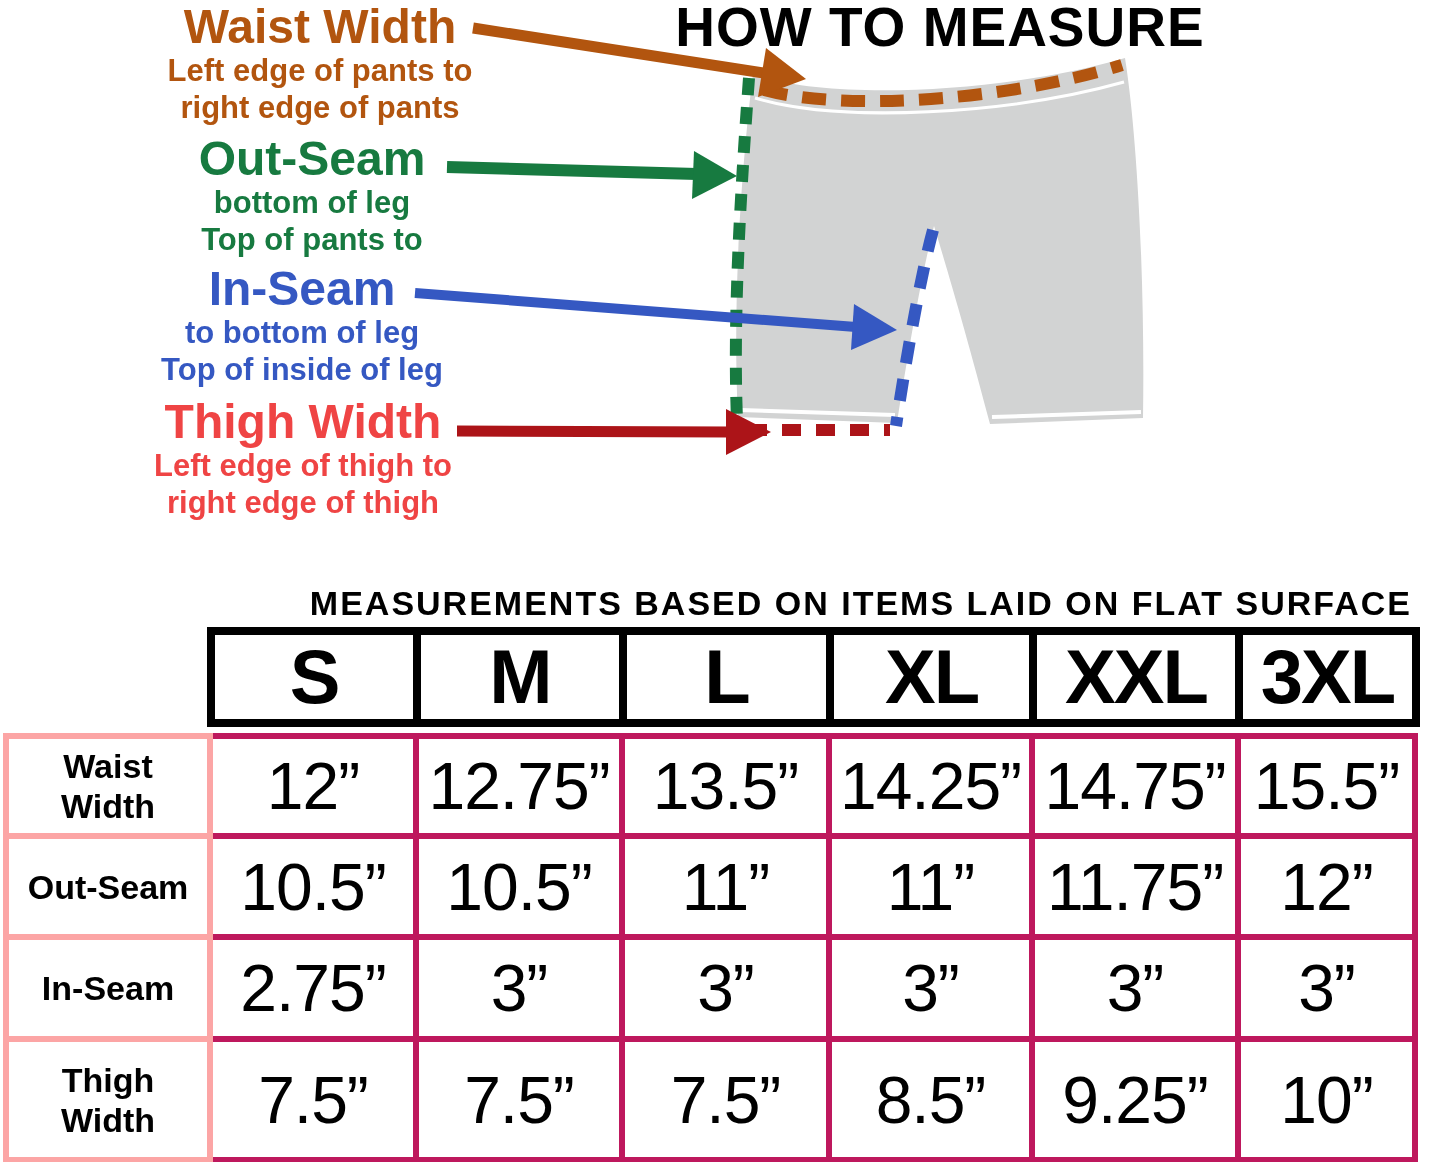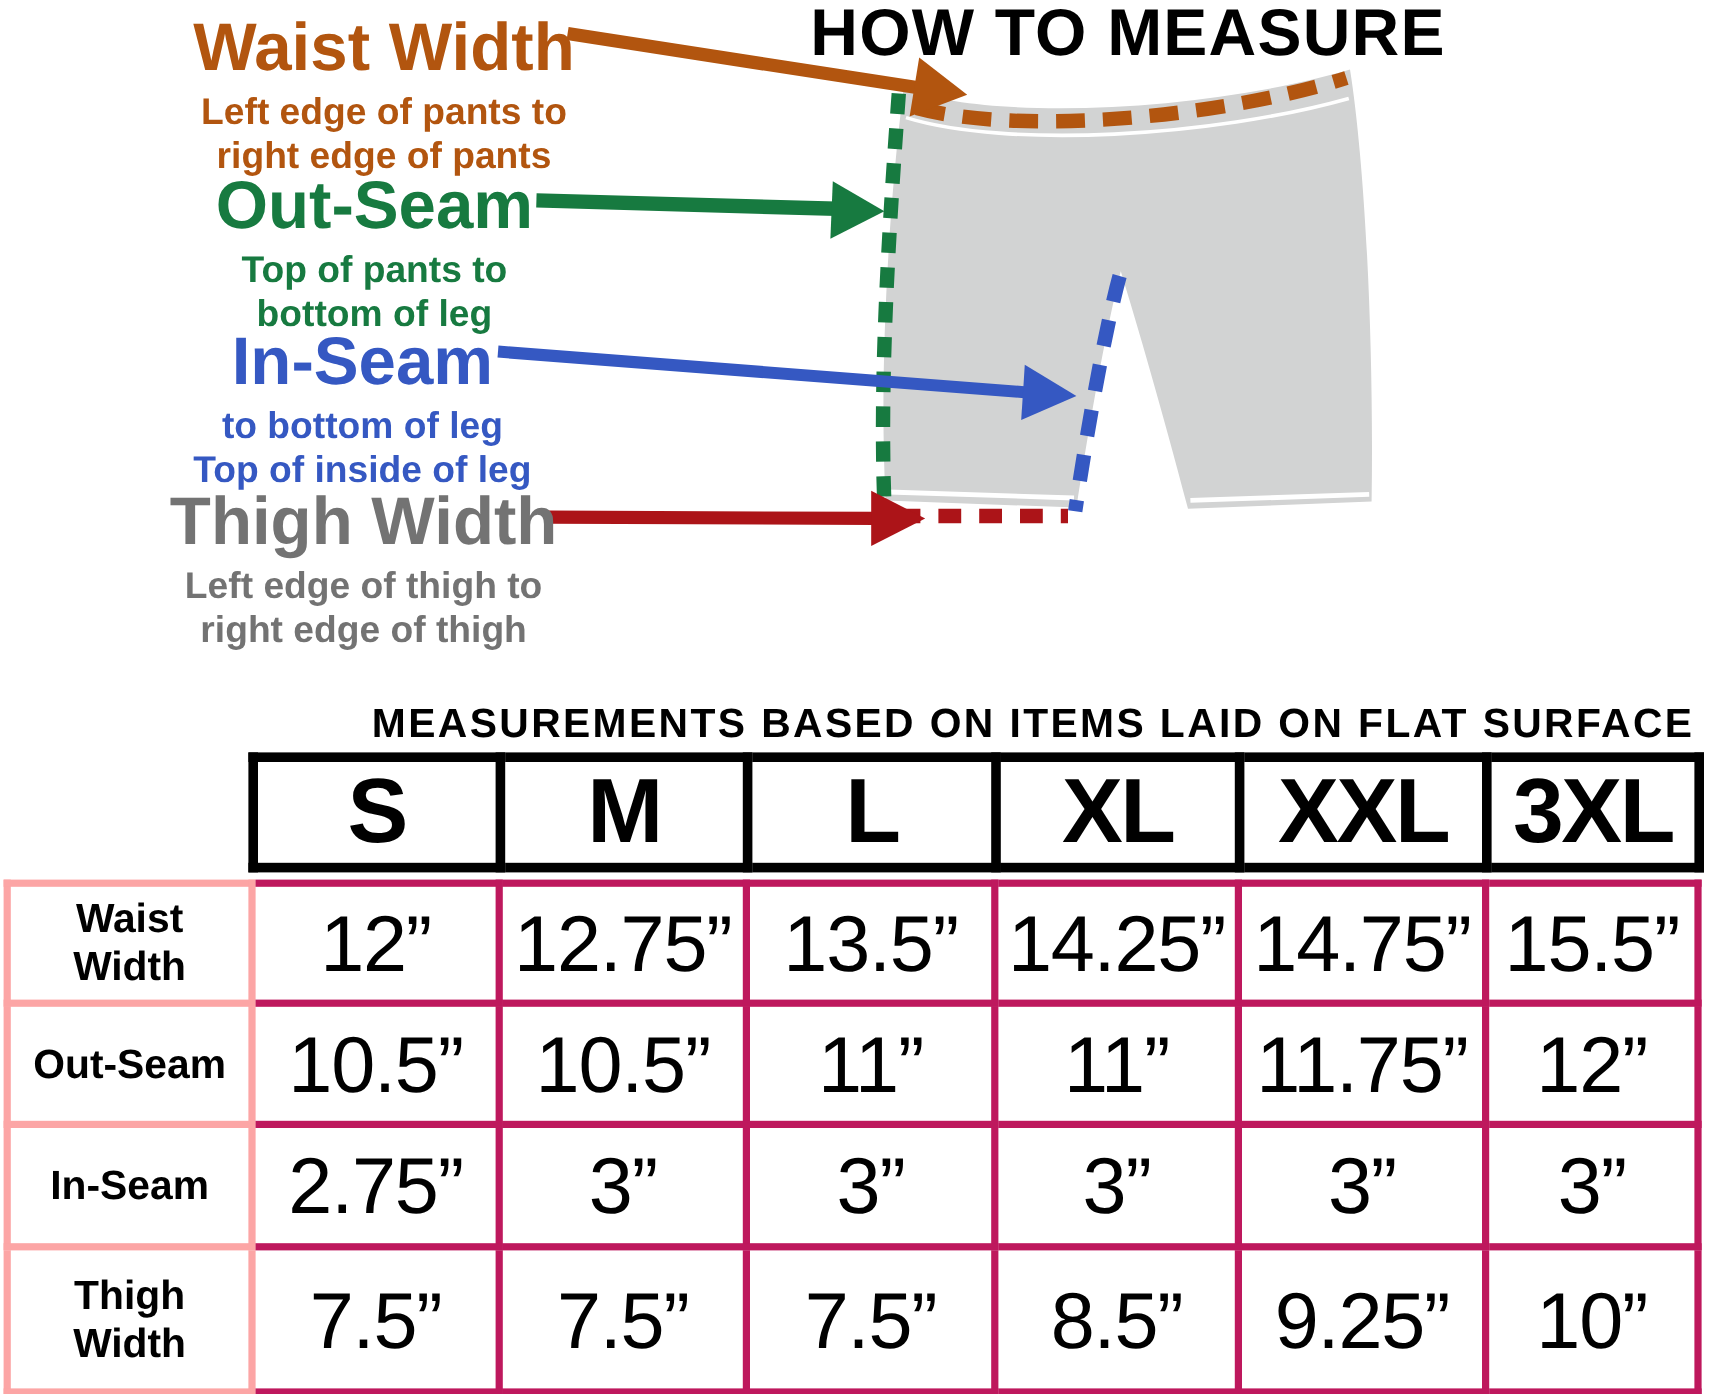--- a/index.html
+++ b/index.html
@@ -7,26 +7,26 @@
     position:relative; width:1445px; height:1162px; background:#ffffff;
     font-family:"Liberation Sans", sans-serif; overflow:hidden;
   }
   
   .diagram-svg { position:absolute; left:0; top:0; }
   .how-title {
     position:absolute; left:660px; top:0px; width:560px; text-align:center;
     font-size:55px; font-weight:700; letter-spacing:1px; color:#000; line-height:1.0;
   }
   .legend { position:absolute; text-align:center; }
-  .legend .lg-title { margin:12px; font-size:56px; line-height:46px; font-weight:700; }
+  .legend .lg-title { margin:0; font-size:48px; line-height:46px; font-weight:700; }
   .legend .lg-desc  { margin:2px 0 0 0; font-size:31px; line-height:37px; font-weight:700; }
   .legend-waist { left:120px; top:4px;   width:400px; color:#b2550f; }
   .legend-outseam { left:112px; top:136px; width:400px; color:#177a40; }
   .legend-inseam { left:102px; top:266px; width:400px; color:#3558c2; }
-  .legend-thigh { left:98px;  top:399px; width:410px; color:#737373; }
+  .legend-thigh { left:98px;  top:399px; width:410px; color:#ef4444; }
   
   .table-title {
     position:absolute; left:293px; top:584px; width:1119px; text-align:right;
     font-size:34px; font-weight:700; letter-spacing:2px; color:#000; white-space:nowrap;
   }
   table { border-spacing:0; }
   .size-table {
     position:absolute; left:207px; top:627px; border-collapse:collapse; table-layout:fixed;
   }
   .size-table td {
@@ -85,22 +85,22 @@
   <div class="legend legend-waist">
     <div class="lg-title">Waist Width</div>
     <div class="lg-desc">
       <span class="ll">Left edge of pants to</span>
       <span class="ll">right edge of pants</span>
     </div>
   </div>
   <div class="legend legend-outseam">
     <div class="lg-title">Out-Seam</div>
     <div class="lg-desc">
+      <span class="ll">bottom of leg</span>
       <span class="ll">Top of pants to</span>
-      <span class="ll">bottom of leg</span>
     </div>
   </div>
   <div class="legend legend-inseam">
     <div class="lg-title">In-Seam</div>
     <div class="lg-desc">
       <span class="ll">to bottom of leg</span>
       <span class="ll">Top of inside of leg</span>
     </div>
   </div>
   <div class="legend legend-thigh">

